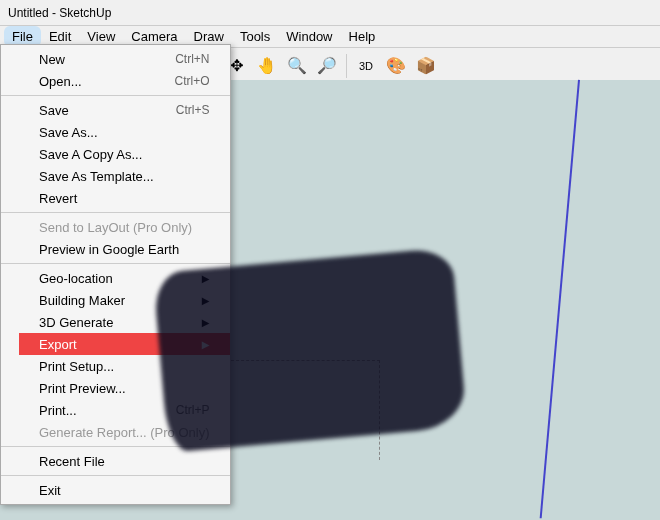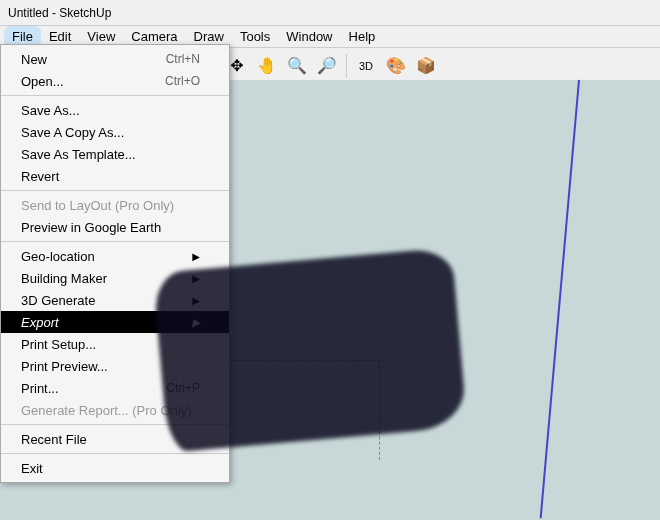--- a/index.html
+++ b/index.html
@@ -117,32 +117,32 @@
       border: 1px solid #aaa;
       box-shadow: 2px 2px 6px rgba(0,0,0,0.3);
       min-width: 230px;
       padding: 3px 0;
     }
 
     .menu-item {
       display: flex;
       align-items: center;
       justify-content: space-between;
-      padding: 3px 29px 3px 20px;
+      padding: 3px 20px 3px 20px;
       cursor: pointer;
       color: #000;
       font-size: 13px;
       white-space: nowrap;
       height: 22px;
+      margin-left: 18px;
     }
 
     .menu-item.highlighted {
-      background: #000000;
+      background: #ef4444;
       color: #fff;
-      font-style: italic;
     }
 
     .menu-item.disabled {
       color: #999;
       cursor: default;
     }
 
     .menu-item .shortcut {
       color: #666;
       font-size: 12px;
@@ -235,20 +235,24 @@
       <span>New</span>
       <span class="shortcut">Ctrl+N</span>
     </div>
     <div class="menu-item">
       <span>Open...</span>
       <span class="shortcut">Ctrl+O</span>
     </div>
     <div class="menu-separator"></div>
 
     <div class="menu-item">
+      <span>Save</span>
+      <span class="shortcut">Ctrl+S</span>
+    </div>
+    <div class="menu-item">
       <span>Save As...</span>
     </div>
     <div class="menu-item">
       <span>Save A Copy As...</span>
     </div>
     <div class="menu-item">
       <span>Save As Template...</span>
     </div>
     <div class="menu-item">
       <span>Revert</span>

